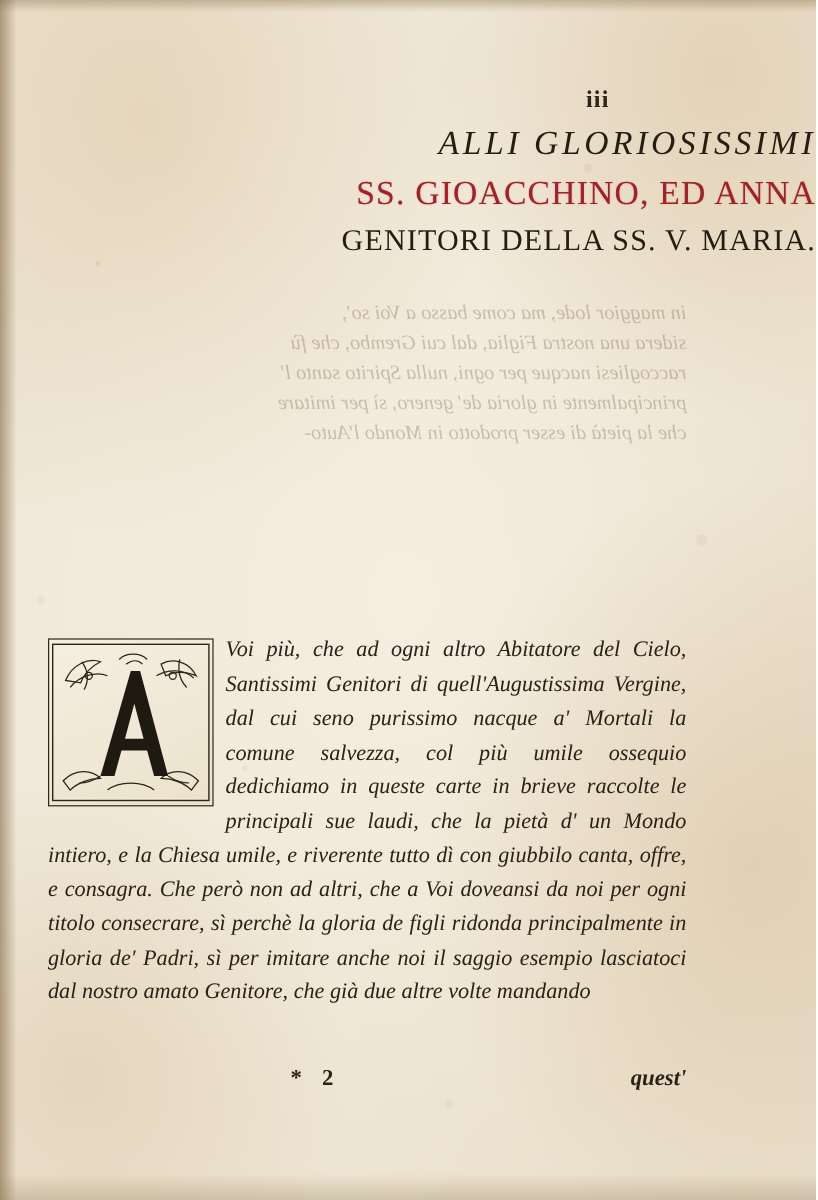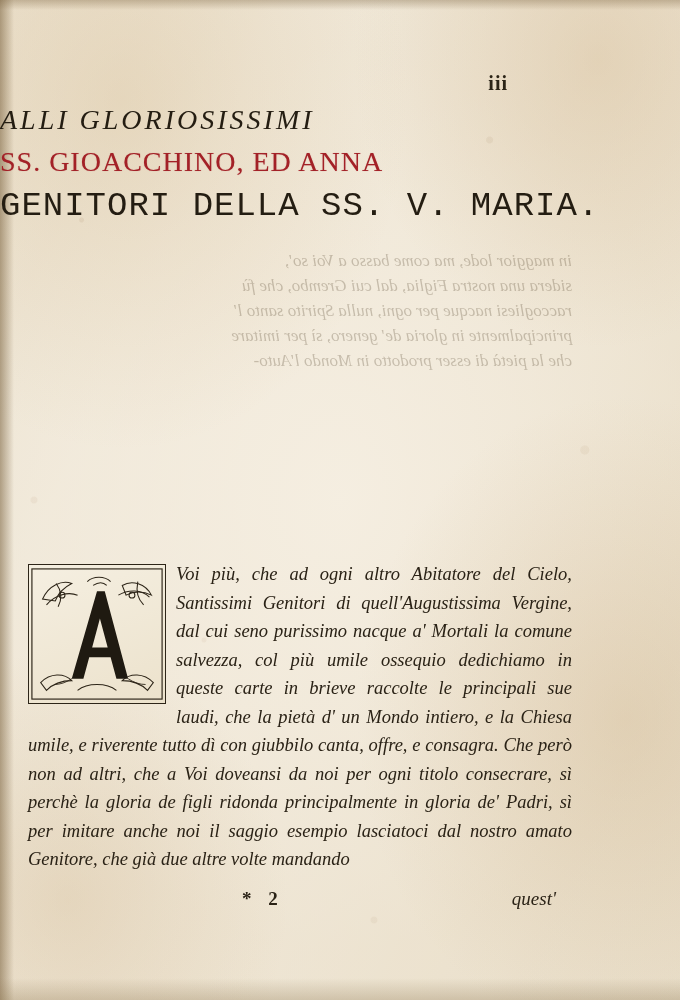--- a/index.html
+++ b/index.html
@@ -66,42 +66,42 @@
     font-size: 20px;
     font-weight: bold;
     letter-spacing: 1px;
     color: #2b2417;
   }
 
   .titleblock {
     position: absolute;
     left: 0; right: 0;
     top: 104px;
-    text-align: left;
+    text-align: right;
   }
   .title-line1 {
     font-family: "Liberation Serif", serif;
     font-style: italic;
     font-size: 28px;
     letter-spacing: 3px;
     color: #241d12;
     margin-bottom: 10px;
   }
   .title-line2 {
     font-family: "Liberation Serif", serif;
     font-size: 28px;
     letter-spacing: 1px;
     color: #a32127;
     font-weight: 500;
     margin-bottom: 9px;
     text-shadow: 0 0 1px rgba(163,33,39,0.35);
   }
   .title-line3 {
-    font-family: Liberation Mono, monospace;
-    font-size: 34px;
+    font-family: Liberation Serif, serif;
+    font-size: 25px;
     letter-spacing: 1px;
     color: #241d12;
   }
 
   
   .showthrough {
     position: absolute;
     left: 92px;
     right: 108px;
     top: 248px;
@@ -112,30 +112,29 @@
     font-style: italic;
     font-size: 17px;
     line-height: 25px;
     text-align: justify;
     filter: blur(0.4px);
     pointer-events: none;
   }
 
   .bodytext {
     position: absolute;
-    left: 28px;
+    left: 40px;
     right: 108px;
     top: 528px;
     font-family: "Liberation Serif", serif;
     font-style: italic;
     font-size: 18.5px;
     line-height: 28.5px;
     color: #2a2216;
     text-align: justify;
-    margin-top: 32px;
   }
   .dropcap-box {
     float: left;
     width: 138px;
     height: 140px;
     margin: 4px 10px 2px 0;
     border: 1.6px solid #2d2518;
     box-sizing: border-box;
     position: relative;
     background: linear-gradient(160deg, #f5efe1, #ece2cc);
@@ -154,22 +153,23 @@
   .signature {
     position: absolute;
     left: 50%;
     transform: translateX(-62px);
     font-style: normal;
     letter-spacing: 6px;
     font-weight: bold;
   }
   .catchword {
     position: absolute;
-    right: 16px;
-    font-style: italic;
+    right: 0;
+    font-style: italic;
+    font-weight: bold;
   }
 </style>
 </head>
 <body>
 
 <div id="page">
 
   <div class="gutter-left"></div>
   <div class="edge-top"></div>
   <div class="edge-bottom"></div>

